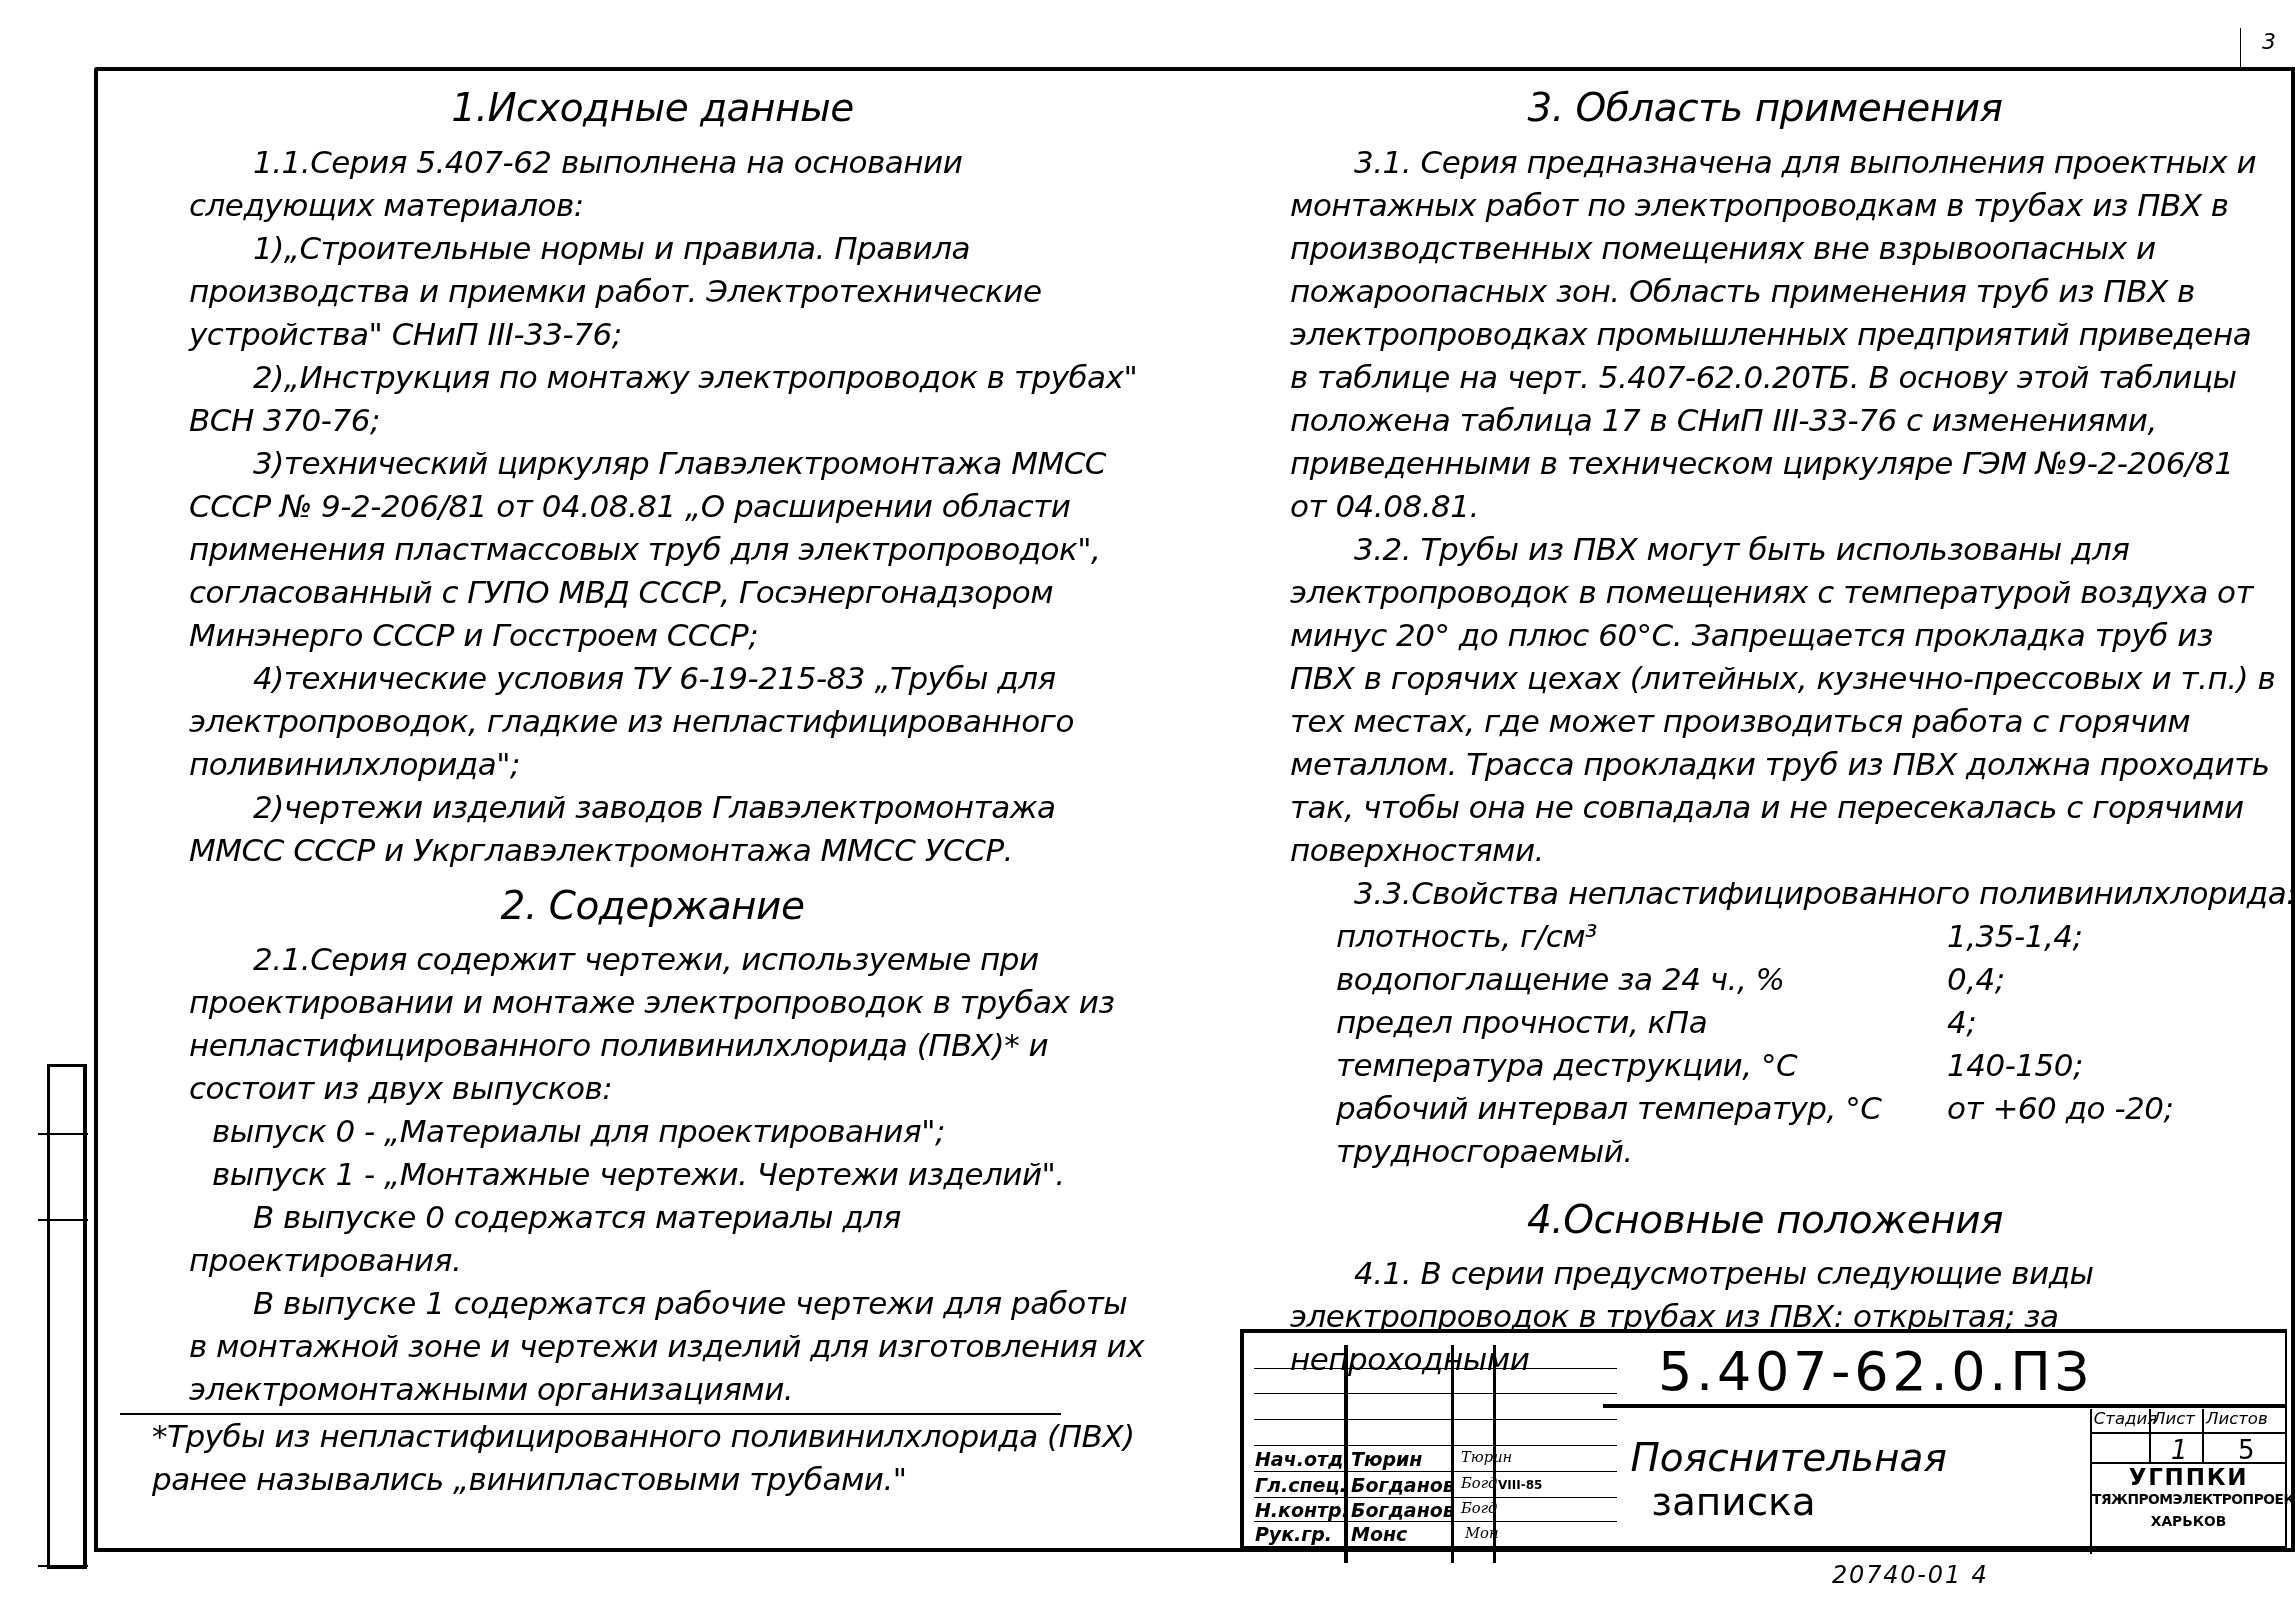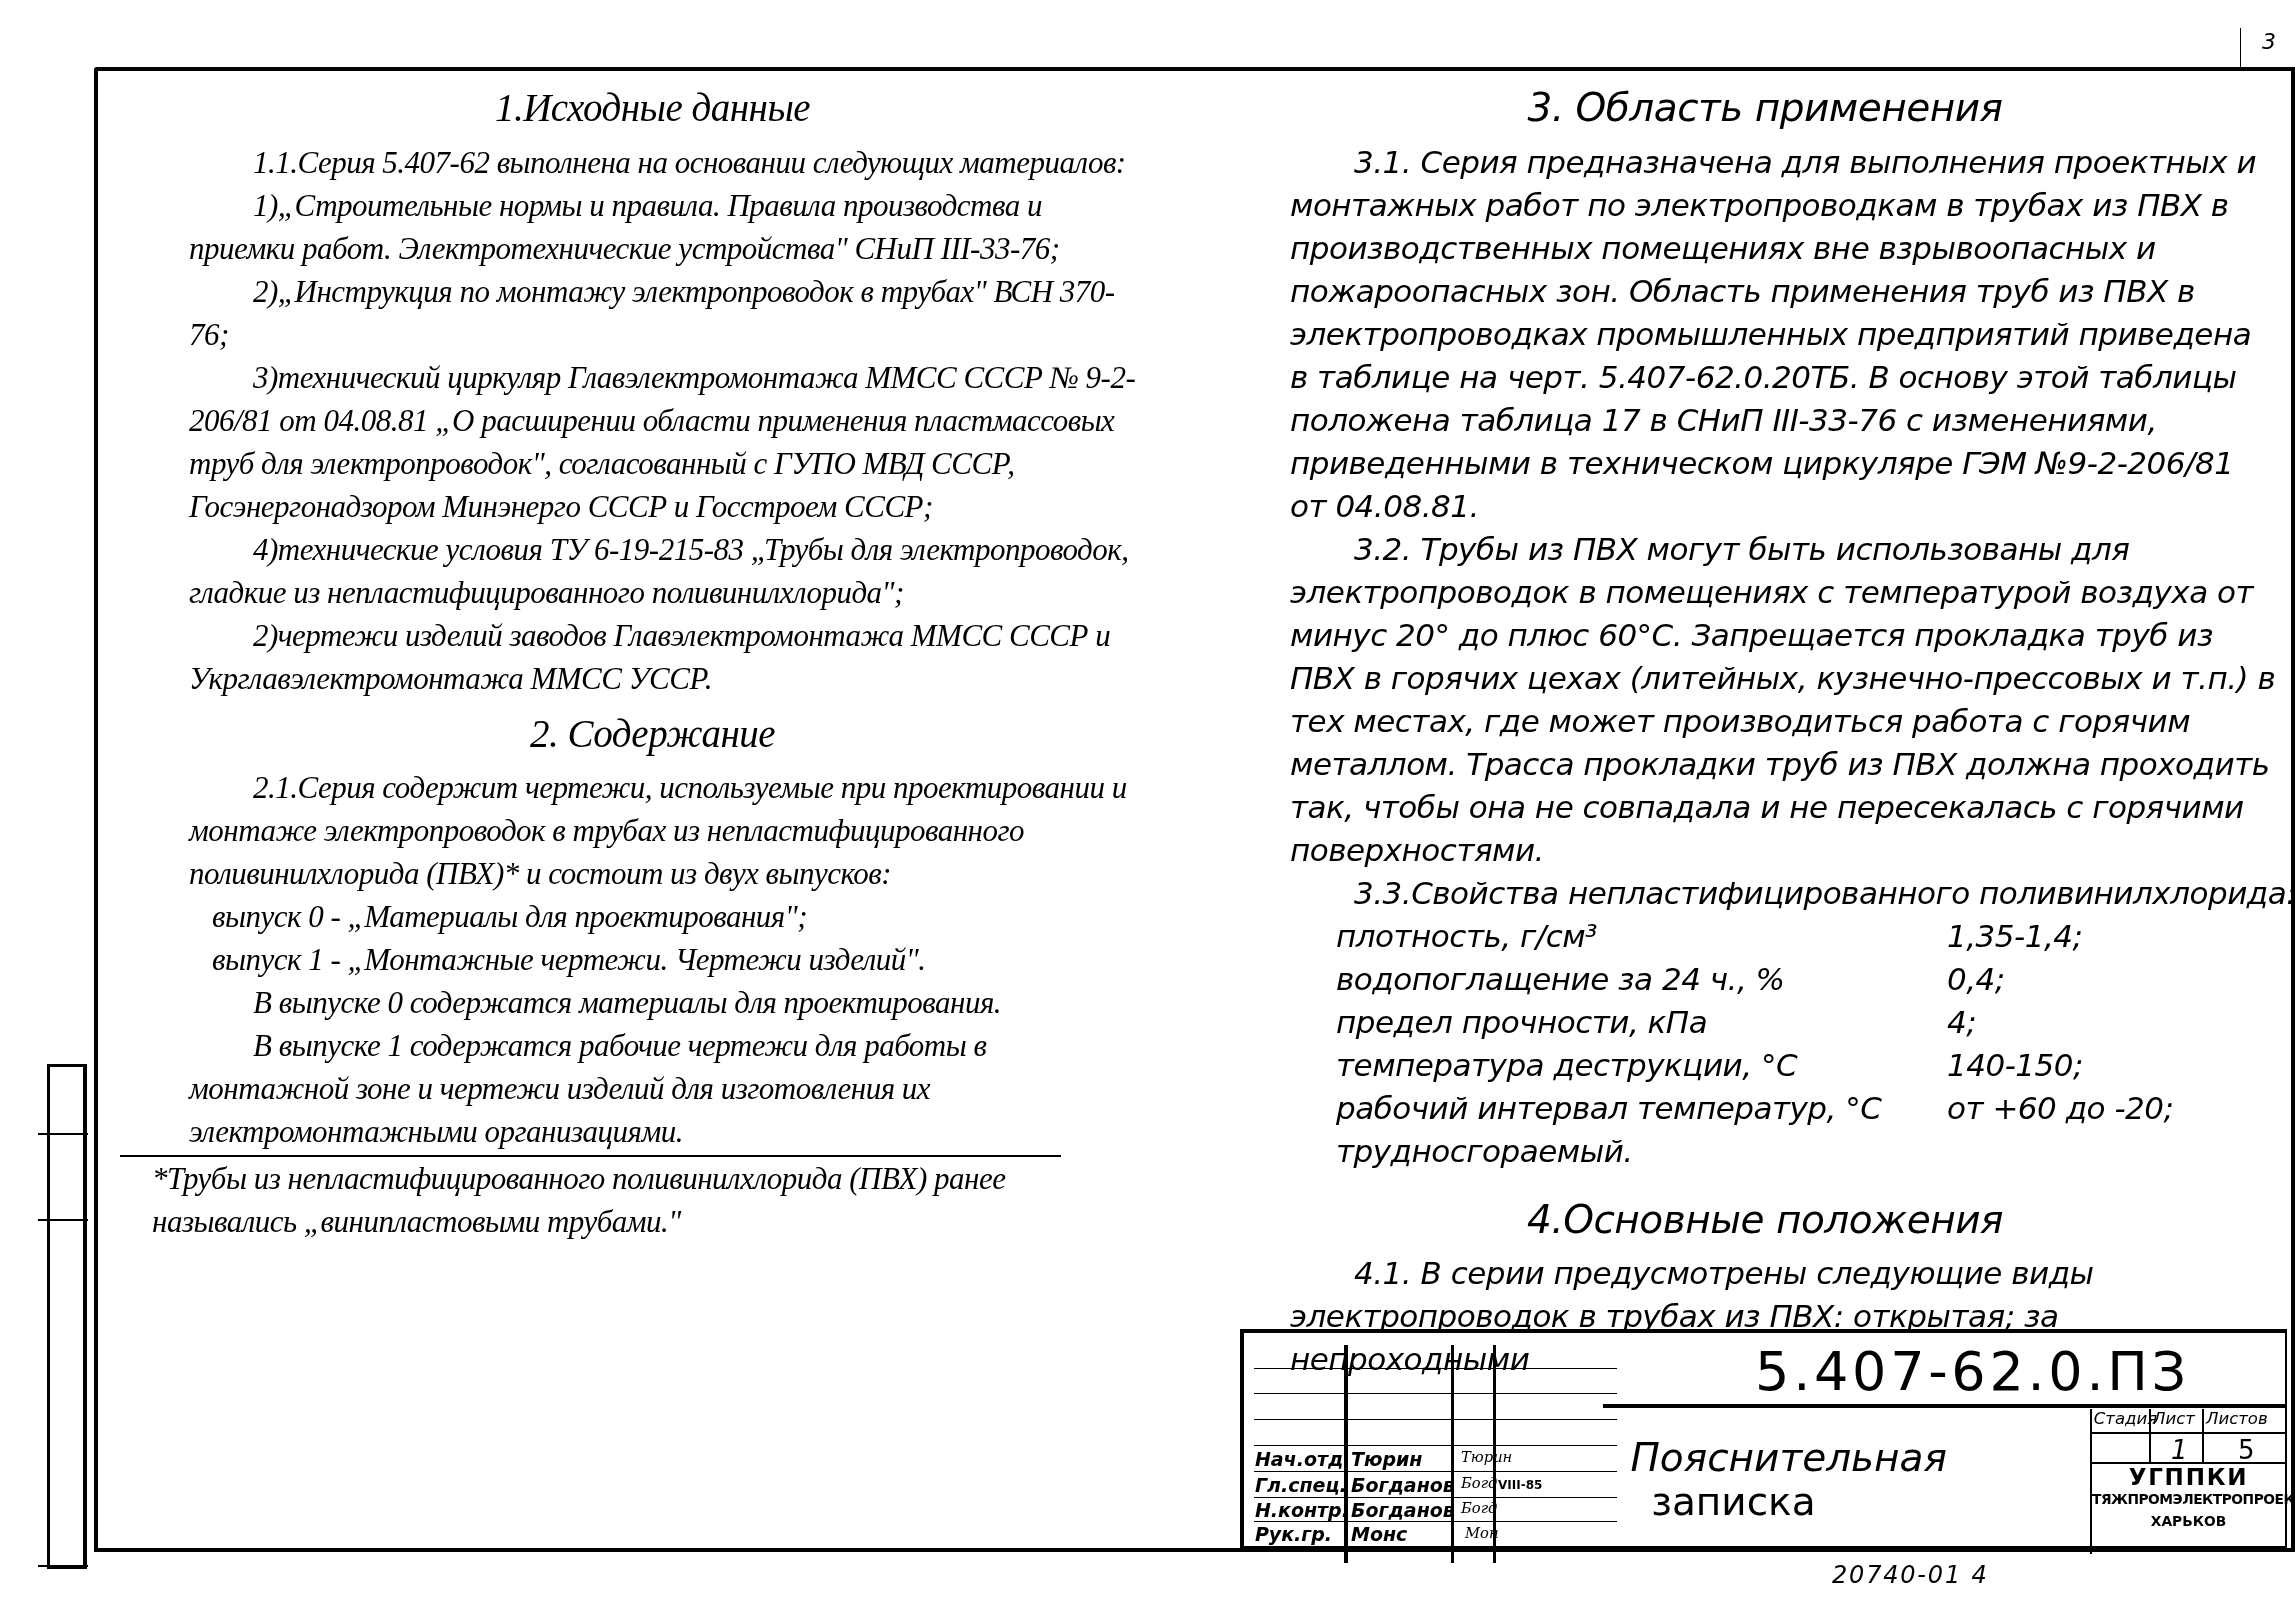--- a/index.html
+++ b/index.html
@@ -4,21 +4,21 @@
 <style>
   html, body { margin: 0; padding: 0; background: #ffffff; }
   body { width: 2332px; height: 1600px; position: relative; overflow: hidden;
          font-family: "DejaVu Sans", sans-serif; color: #000; }
   .frame { position: absolute; left: 94px; top: 67px; width: 2201px; height: 1485px;
            border: 4.6px solid #000; border-radius: 2.8px 0 0 0; box-sizing: border-box; }
   .sheet-tab { position: absolute; left: 2240px; top: 27.5px; width: 1.4px; height: 39px; background: #000; }
   .sheet-num { position: absolute; left: 2262px; top: 28.5px; font-size: 22px; font-style: italic; }
 
   .col { position: absolute; font-style: italic; font-size: 31px; line-height: 43px; letter-spacing: -0.5px; }
-  .col.left { left: 152px; top: 80px; width: 1001px; font-family: Liberation Serif, serif; }
+  .col.left { left: 152px; top: 80px; width: 1001px; }
   .col.right { left: 1253px; top: 80px; width: 1024px; }
   .h { text-align: center; font-size: 39px; line-height: 55px; margin: 0 0 5.5px 0; font-weight: normal; }
   .p { margin: 0; }
   .ind { text-indent: 64px; margin-left: 37px; }
   .ind2 { padding-left: 60px; }
   .footnote-rule { border-top: 2.8px solid #000; margin: 1.8px 0 0 -32px; width: 941px; }
   .props { display: grid; grid-template-columns: 611px 349px; padding-left: 83px; }
   .props span { display:block; }
 
   
@@ -29,21 +29,21 @@
   
   .tb { position: absolute; left: 1240px; top: 1329px; width: 1047px; height: 223px; }
   .tb-left { position:absolute; left:0; top:0; width:367px; height:223px; border-top:4.6px solid #000; border-left:4.6px solid #000; box-sizing:border-box; }
   .tb-grid { position:absolute; left:0; top:12px; width:363px; height:194px;margin-left:10px; }
   .tb-row { position:absolute; left:0; width:363px; border-top:1.8px solid #000; }
   .tb-vline { position:absolute; top:0; height:218px; background:#000; }
   .tb-cell { position:absolute; font-style:italic; font-size:19px; font-weight:bold; line-height:24px; white-space:nowrap; }
   .sig { position:absolute; font-style:italic; font-size:14.7px; font-family:"DejaVu Serif", serif; }
   .date { position:absolute; font-size:12px; font-weight:bold; }
   .tb-right { position:absolute; left:363px; top:0; width:684px; height:223px; border-top:4.6px solid #000; border-right:2.8px solid #000; box-sizing:border-box; }
-  .code { position:absolute; left:0; top:6.9px; width:684px; text-align:center; padding-left:55px; box-sizing:border-box;
+  .code { position:absolute; left:0; top:6.9px; width:684px; text-align:left; padding-left:55px; box-sizing:border-box;
           font-size:54px; letter-spacing:3.7px; font-family:"DejaVu Sans", sans-serif; }
   .code-line { position:absolute; left:0; top:71px; width:684px; border-top:4.6px solid #000; }
   .doc-title { position:absolute; left:27.5px; top:103px; font-style:italic; font-size:39px; line-height:44px; }
   .doc-title .l2 { padding-left:20.7px; font-style:normal; }
   .stage-box { position:absolute; left:487px; top:76px; width:195px; height:145px; border-left:2.8px solid #000; box-sizing:border-box; }
   .st-row { position:absolute; left:0; width:193px; border-top:2.8px solid #000; }
   .st-v { position:absolute; width:2.3px; background:#000; }
   .st-h { position:absolute; font-style:italic; font-size:16.5px; top:0; }
   .st-v-txt { position:absolute; font-size:26px; top:26px; }
   .org { position:absolute; left:0; top:57px; width:193px; text-align:center; font-weight:bold; line-height:22px; }

